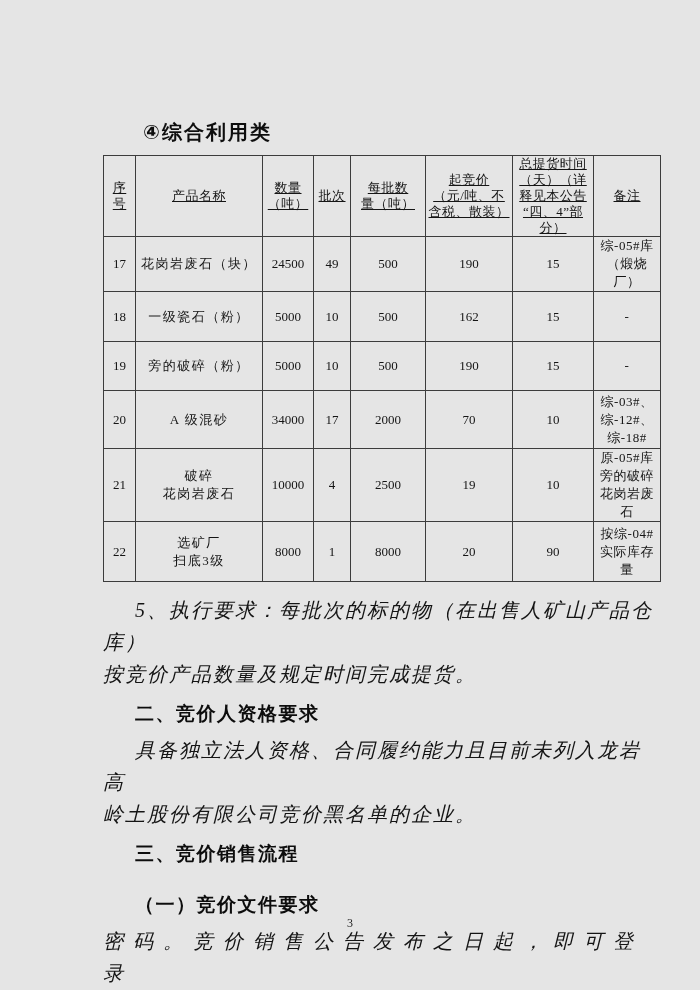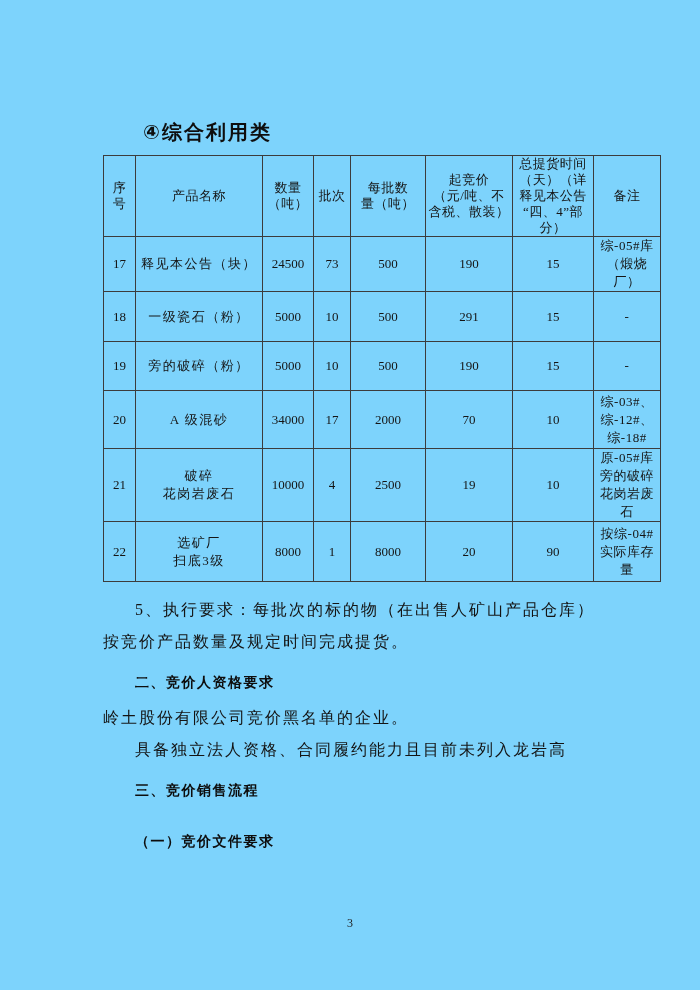--- a/index.html
+++ b/index.html
@@ -1,20 +1,20 @@
 <!DOCTYPE html>
 <html><head>
 <meta charset="utf-8">
 <style>
   html,body { margin:0; padding:0; background:#ffffff; }
   .page {
     position: relative;
     width: 700px;
     height: 990px;
-    background: #7dd3fc;
+    background: #e5e5e5;
     overflow: hidden;
     color: #121212;
     font-family: "Liberation Serif", "DejaVu Serif", serif;
   }
   .content {
     margin-left: 103px;
     width: 557px;
   }
   .title {
     margin: 0 0 11px 40px;
@@ -37,20 +37,21 @@
     text-align: center;
     vertical-align: middle;
     font-weight: normal;
     color: #151515;
     white-space: pre-line;
   }
   table.products th {
     font-size: 13px;
     line-height: 16px;
     letter-spacing: 0.5px;
+    text-decoration: underline;
   }
   table.products td {
     font-size: 13px;
     line-height: 18px;
   }
   td.name { letter-spacing: 1.5px; }
   td.remark {
     font-size: 11.5px;
     line-height: 16px;
     text-align: left;
@@ -60,32 +61,33 @@
   td.remark.center { text-align: center; padding: 0; }
   tr.hh  { height: 77px; }
   tr.r17 { height: 51px; }
   tr.r18 { height: 50px; }
   tr.r19 { height: 49px; }
   tr.r20 { height: 58px; }
   tr.r21 { height: 70px; }
   tr.r22 { height: 60px; }
   .bodytext { margin-top: 12px; }
   .line {
-    font-size: 16px;
+    font-size: 20px;
     line-height: 32px;
     letter-spacing: 2px;
     color: #141414;
+    font-style: italic;
   }
   .indent { text-indent: 32px; }
   .wide   { letter-spacing: 3.5px; }
   .spread { letter-spacing: 10px; }
   .hd {
     font-family: "Liberation Sans", "DejaVu Sans", sans-serif;
     font-weight: bold;
-    font-size: 14px;
+    font-size: 19px;
     line-height: 32px;
     letter-spacing: 1.5px;
     color: #0d0d0d;
     text-indent: 32px;
     margin: 8px 0 4px 0;
   }
   .hd.sub { margin: 19px 0 4px 0; }
   .footer {
     position: absolute;
     top: 916px;
@@ -132,36 +134,36 @@
 （天）（详
 释见本公告
 “四、4”部
 分）</th>
           <th>备注</th>
         </tr>
       </thead>
       <tbody>
         <tr class="r17">
           <td>17</td>
-          <td class="name">释见本公告（块）</td>
+          <td class="name">花岗岩废石（块）</td>
           <td>24500</td>
-          <td>73</td>
+          <td>49</td>
           <td>500</td>
           <td>190</td>
           <td>15</td>
           <td class="remark">综-05#库
 （煅烧厂）</td>
         </tr>
         <tr class="r18">
           <td>18</td>
           <td class="name">一级瓷石（粉）</td>
           <td>5000</td>
           <td>10</td>
           <td>500</td>
-          <td>291</td>
+          <td>162</td>
           <td>15</td>
           <td class="remark center">-</td>
         </tr>
         <tr class="r19">
           <td>19</td>
           <td class="name">旁的破碎（粉）</td>
           <td>5000</td>
           <td>10</td>
           <td>500</td>
           <td>190</td>
@@ -209,23 +211,24 @@
         </tr>
       </tbody>
     </table>
 
     <div class="bodytext">
       <div class="line indent">5、执行要求：每批次的标的物（在出售人矿山产品仓库）</div>
       <div class="line">按竞价产品数量及规定时间完成提货。</div>
 
       <div class="hd">二、竞价人资格要求</div>
 
+      <div class="line indent">具备独立法人资格、合同履约能力且目前未列入龙岩高</div>
       <div class="line">岭土股份有限公司竞价黑名单的企业。</div>
-      <div class="line indent">具备独立法人资格、合同履约能力且目前未列入龙岩高</div>
 
       <div class="hd">三、竞价销售流程</div>
       <div class="hd sub">（一）竞价文件要求</div>
 
+      <div class="line spread">密码。竞价销售公告发布之日起，即可登录</div>
     </div>
   </div>
 
   <div class="footer">3</div>
 </div>
 
 </body></html>

